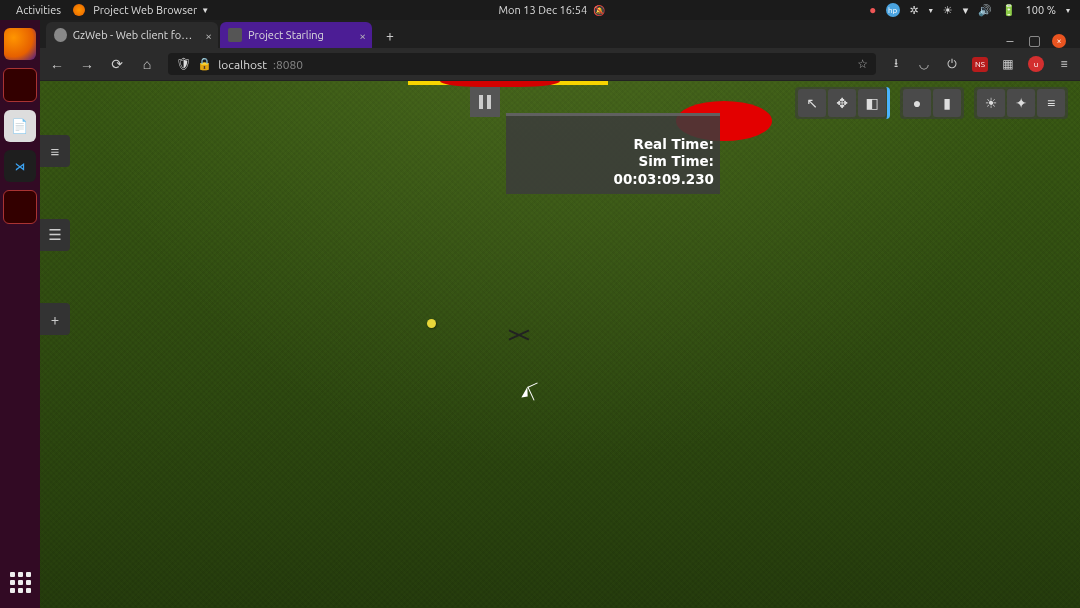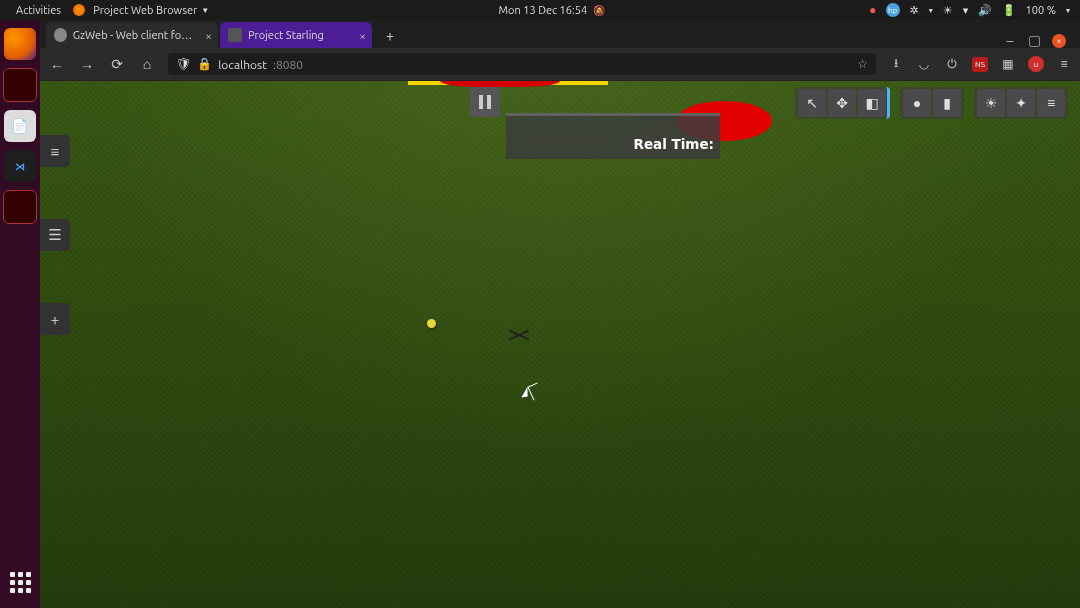--- a/index.html
+++ b/index.html
@@ -444,20 +444,22 @@
 
     <div class="playpause">
       <svg width="12" height="14">
           <rect x="0" y="0" width="4" height="14" fill="#ccc"></rect>
           <rect x="8" y="0" width="4" height="14" fill="#ccc"></rect>
         </svg>
     </div>
 
     <div class="timepanel">
       <div>Real Time:</div>
+      <div>Sim Time:</div>
+      <div>00:03:09.230</div>
     </div>
 
     <div class="maniptoolbar">
       <div class="mgroup sel">
         <div class="mbtn">
             <span>↖</span>
           </div>
         <div class="mbtn">
             <span>✥</span>
           </div>

